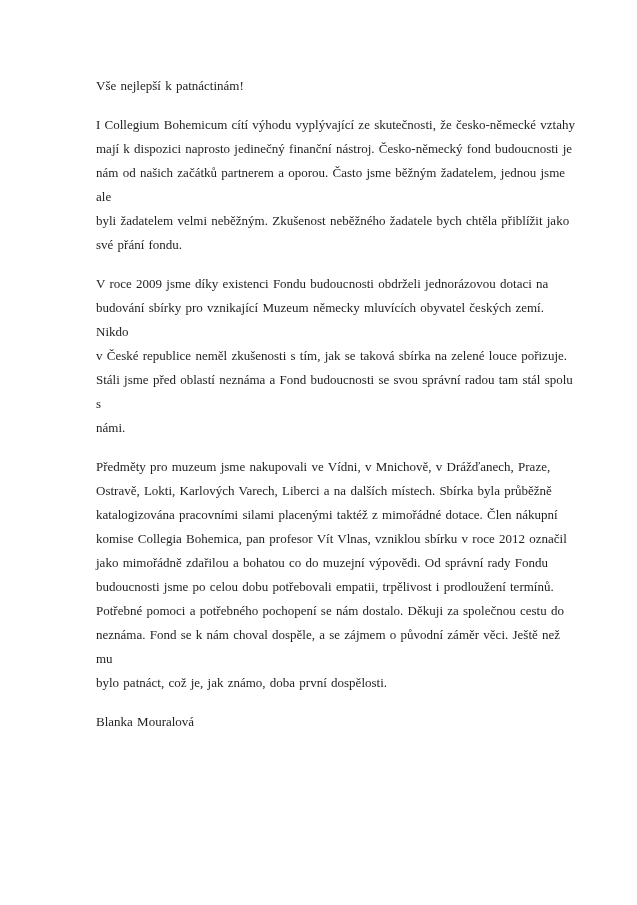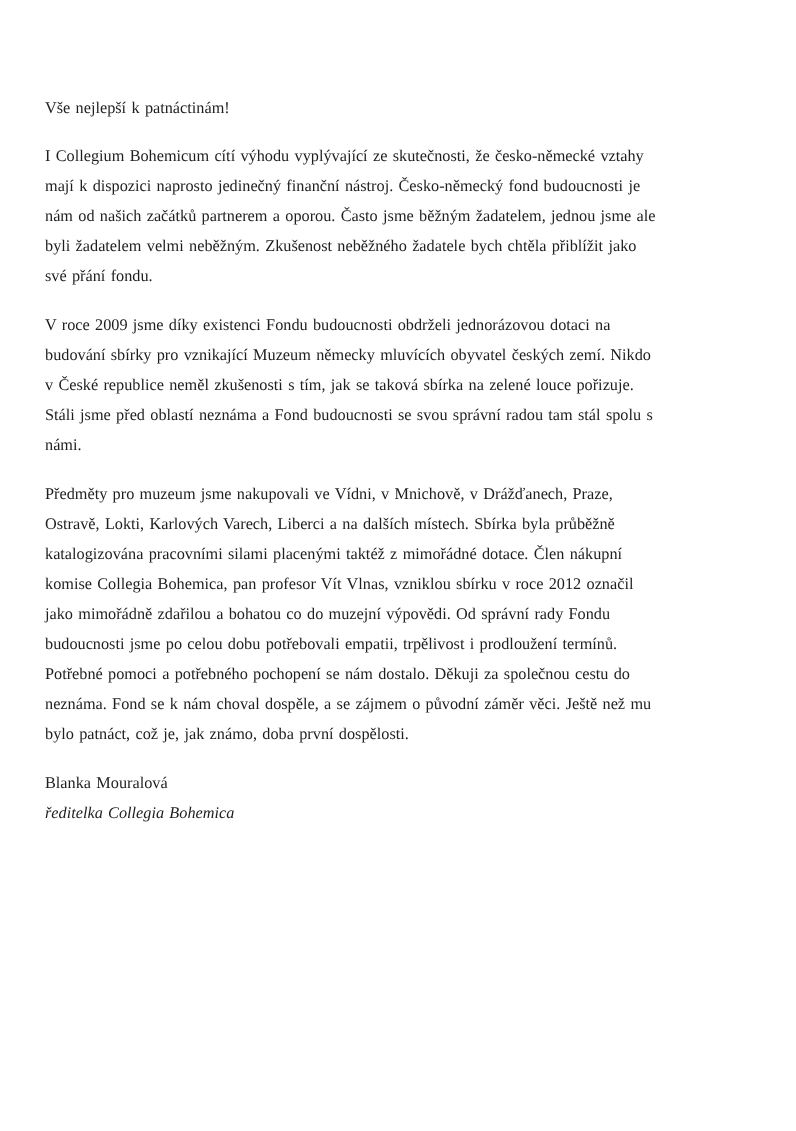--- a/index.html
+++ b/index.html
@@ -9,35 +9,35 @@
   }
   body {
     width: 637px;
     height: 905px;
     overflow: hidden;
   }
   .page {
     box-sizing: border-box;
     width: 637px;
     height: 905px;
-    padding: 74px 58px 0 36px;
+    padding: 74px 58px 0 96px;
     background: #ffffff;
     font-family: "Liberation Serif", "DejaVu Serif", serif;
     font-size: 13px;
     line-height: 24px;
     color: #1e1e1e;
   }
   .page p {
     margin: 0 0 15px 0;
     white-space: pre-line;
     word-spacing: 1px;
     text-align: left;
   }
   .page p.sig-name {
-    margin-bottom: 0;
+    margin-bottom: 16px;
   }
   .page p.sig-title {
     font-style: italic;
     margin-bottom: 0;
   }
 </style>
 </head>
 <body>
 
 <div class="page">
@@ -61,14 +61,13 @@
 komise Collegia Bohemica, pan profesor Vít Vlnas, vzniklou sbírku v roce 2012 označil
 jako mimořádně zdařilou a bohatou co do muzejní výpovědi. Od správní rady Fondu
 budoucnosti jsme po celou dobu potřebovali empatii, trpělivost i prodloužení termínů.
 Potřebné pomoci a potřebného pochopení se nám dostalo. Děkuji za společnou cestu do
 neznáma. Fond se k nám choval dospěle, a se zájmem o původní záměr věci. Ještě než mu
 bylo patnáct, což je, jak známo, doba první dospělosti.</p>
 
 
   <p class="sig-name">Blanka Mouralová</p>
 
-  <p class="sig-title">ředitelka Collegia Bohemica</p>
 </div>
 
 </body></html>

